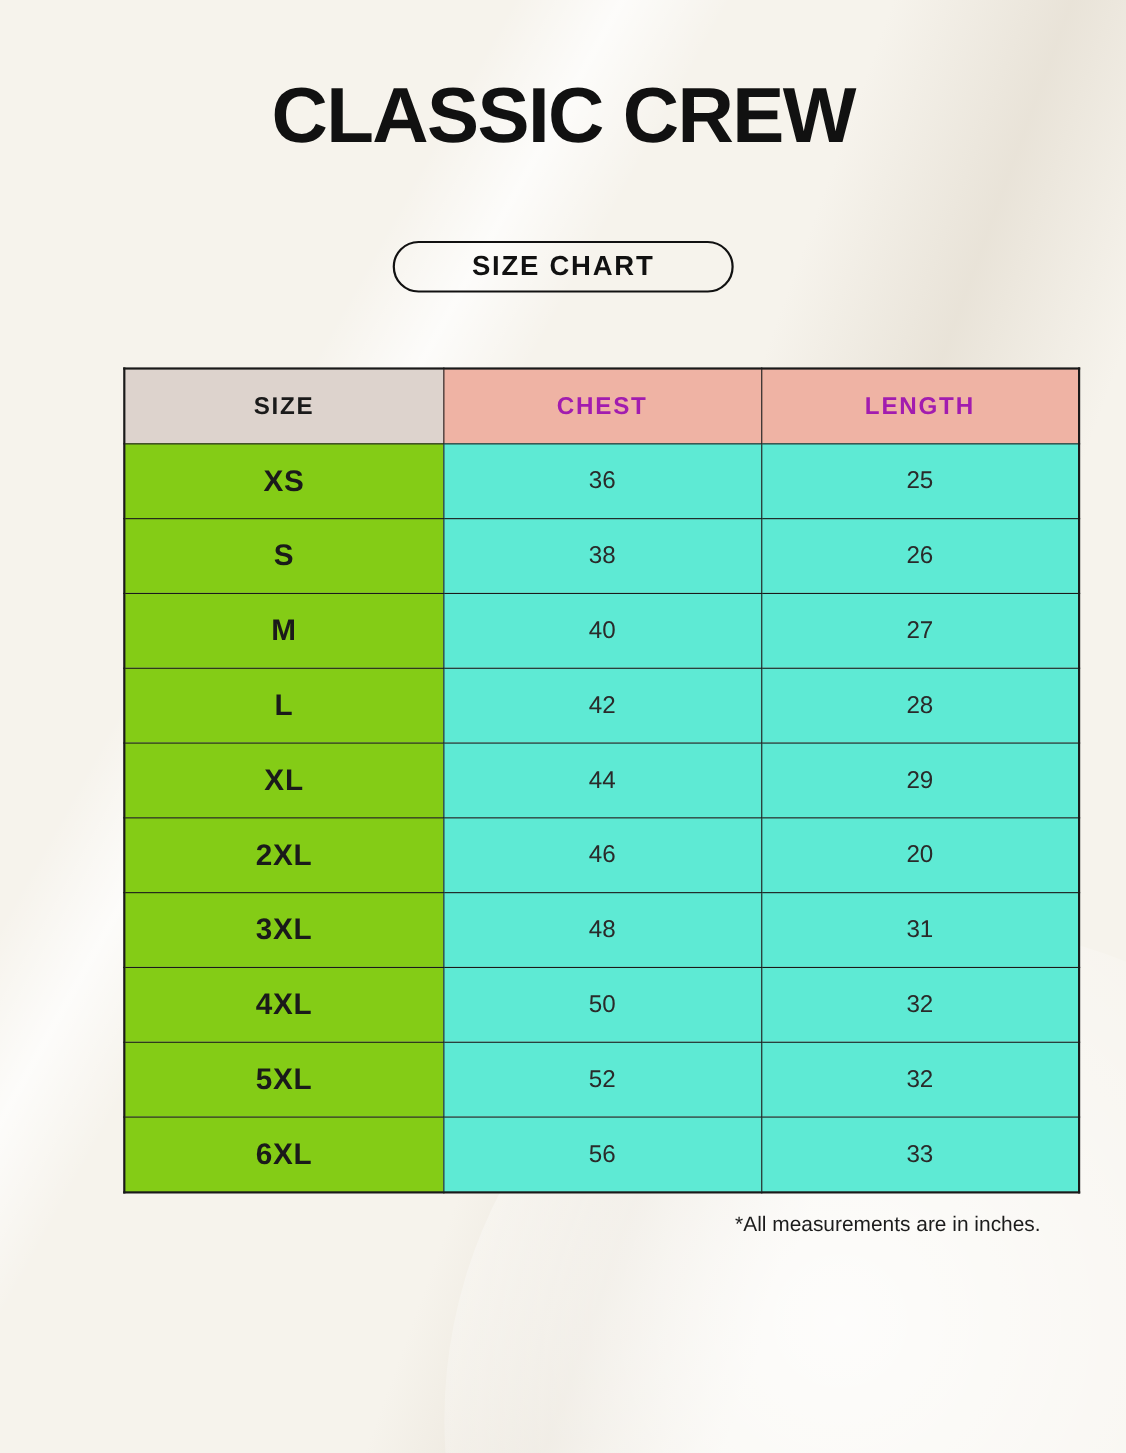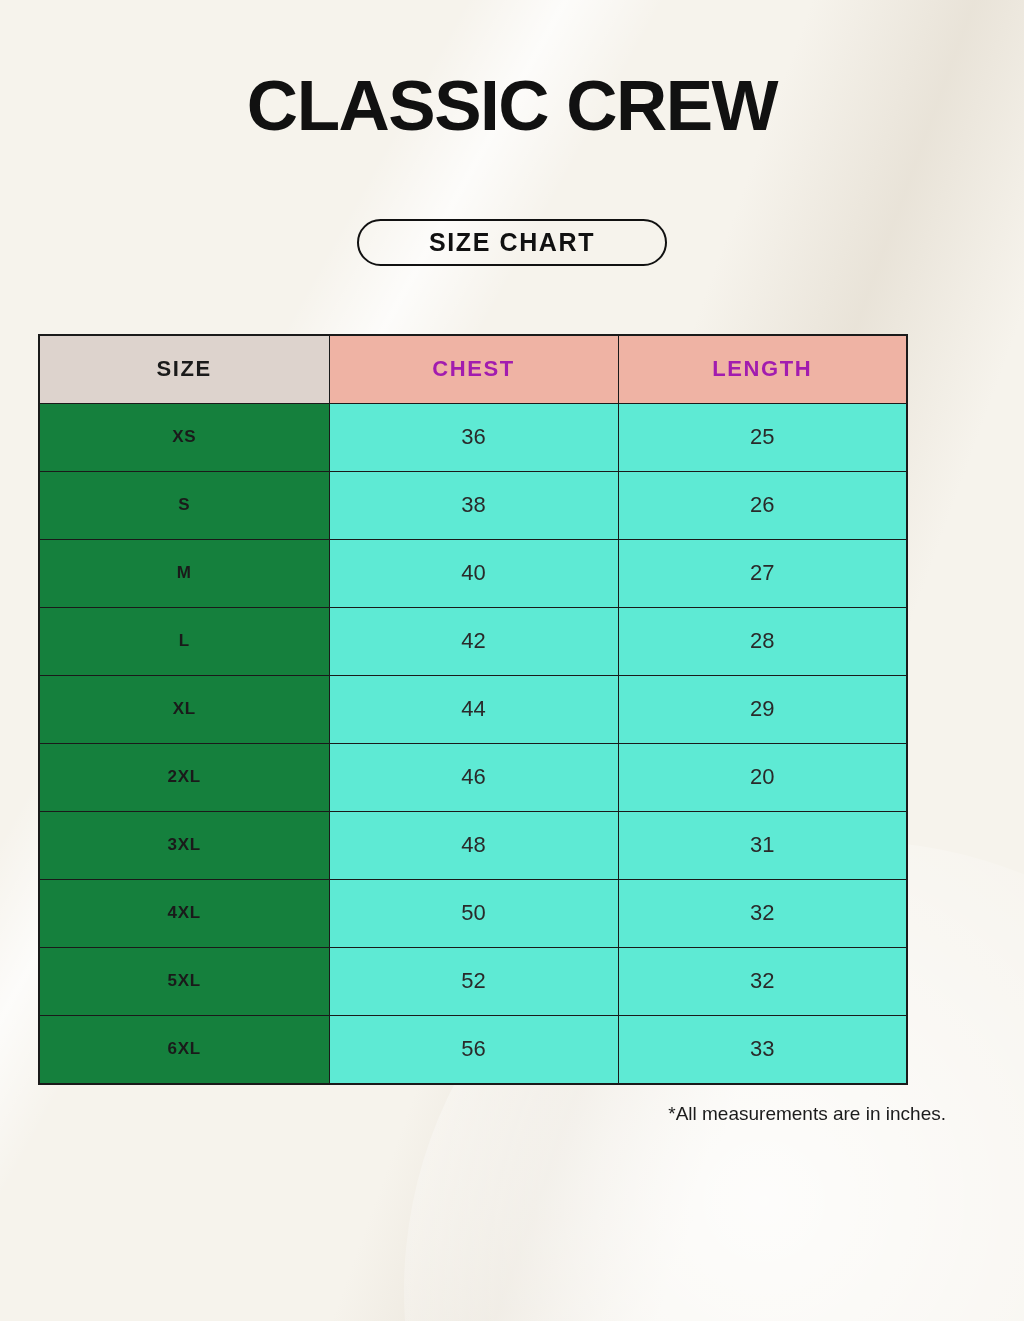--- a/index.html
+++ b/index.html
@@ -77,21 +77,21 @@
     border-radius: 40px;
     padding: 7px 70px;
     font-size: 25px;
     font-weight: bold;
     letter-spacing: 1.6px;
     color: #111;
     background: transparent;
   }
 
   .table-wrap {
-    margin: 68px 78px 0 38px;
+    margin: 68px 78px 0 112px;
     border-radius: 24px;
   }
   table.size-table {
     width: 868px;
     border-collapse: collapse;
     table-layout: fixed;
     border: 2px solid #1a1a1a;
   }
   table.size-table th,
   table.size-table td {
@@ -112,22 +112,22 @@
     color: #1a1a1a;
   }
   th.head-measure {
     background: #efb3a4;
     font-size: 22px;
     font-weight: bold;
     letter-spacing: 1.6px;
     color: #a21caf;
   }
   td.cell-size {
-    background: #15803d;
-    font-size: 17px;
+    background: #84cc16;
+    font-size: 27px;
     font-weight: bold;
     letter-spacing: 0.7px;
   }
   td.cell-val {
     background: #5eead4;
     font-size: 22px;
     font-weight: 400;
     color: #2a2a2a;
   }
 

